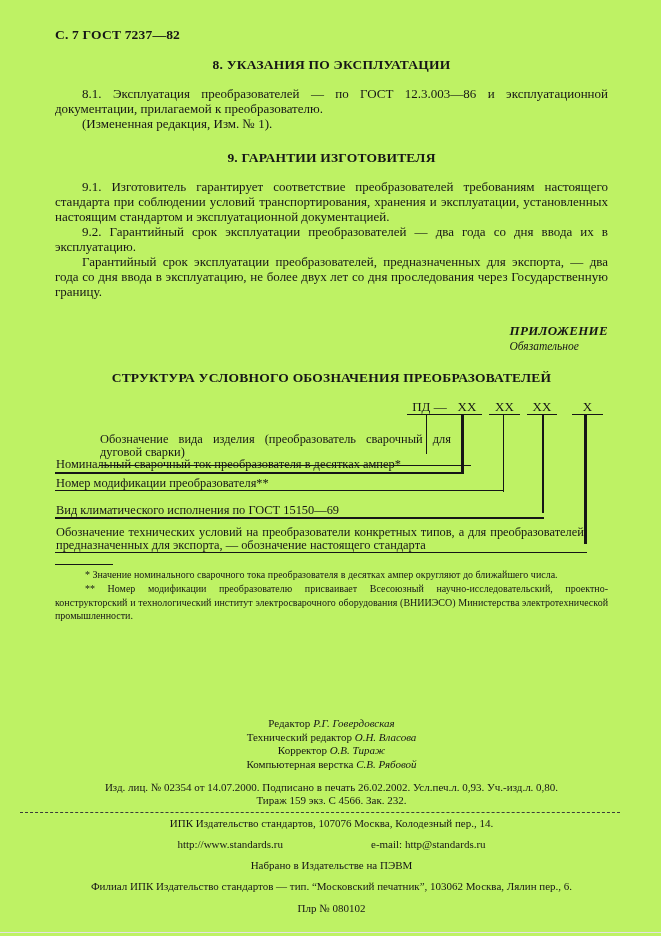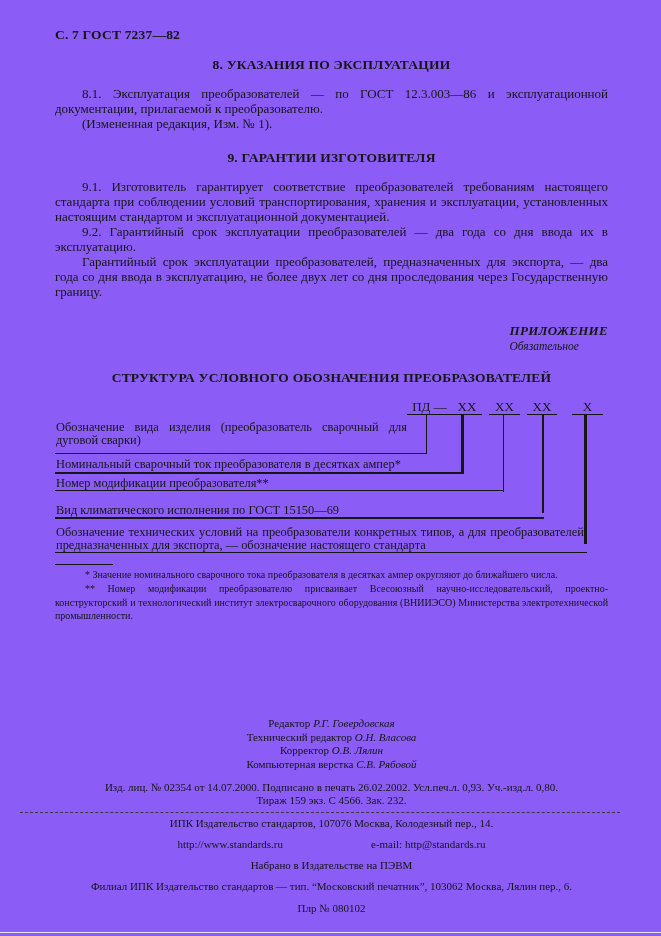--- a/index.html
+++ b/index.html
@@ -2,21 +2,21 @@
 <html><head>
 <meta charset="utf-8">
 <style>
   * { margin: 0; padding: 0; box-sizing: border-box; }
   html, body { width: 661px; height: 936px; background: #ffffff; overflow: hidden; }
   body {
     font-family: "Liberation Serif", "DejaVu Serif", serif;
     color: #161616;
     -webkit-font-smoothing: antialiased;
   }
-  .page { position: relative; width: 661px; height: 936px; background: #8b5cf6; }
+  .page { position: relative; width: 661px; height: 936px; background: #bef264; }
   .content { margin: 0 53px 0 55px; width: 553px; }
 
   .page-header { padding-top: 27px; font-size: 13.5px; font-weight: bold; letter-spacing: .2px; }
 
   .h-center { text-align: center; font-size: 13.5px; font-weight: bold; letter-spacing: .2px; }
   .h8 { margin-top: 14px; }
   .h9 { margin-top: 19px; }
 
   .para { font-size: 13px; line-height: 15px; text-align: justify; text-indent: 27px; }
   .p81 { margin-top: 13px; }
@@ -48,21 +48,21 @@
   .v2 { left: 406px; width: 3px;  height: 59px; }
   .v3 { left: 448px; width: 1px;  height: 77px; }
   .v4 { left: 487px; width: 1.5px;height: 98px; }
   .v5 { left: 529px; width: 3px;  height: 129px; }
 
   .drow {
     position: absolute; left: 0;
     font-size: 12.4px; line-height: 13.2px; text-align: justify;
     padding-left: 1px;
   }
-  .r1 { top: 18px;  width: 372px; height: 36px;   border-bottom: 1px solid #161616; padding-top: 3px; padding-right: 20px; }
+  .r1 { top: 30px;  width: 372px; height: 36px;   border-bottom: 1px solid #161616; padding-top: 3px; padding-right: 20px; margin-left: 44px; }
   .r2 { top: 57px;  width: 409px; height: 16.5px; border-bottom: 2.5px solid #161616; padding-top: 1px; }
   .r3 { top: 77px;  width: 449px; height: 14px;   border-bottom: 1px solid #161616; }
   .r4 { top: 103px;width: 488.5px; height: 15.5px; border-bottom: 2px solid #161616; padding-top: 1px; }
   .r5 { top: 124px; width: 532px; height: 28.5px; border-bottom: 1.5px solid #161616; padding-top: 2px; line-height: 13px; }
 
   
   .fn-rule { margin-top: 14px; width: 58px; border-top: 1px solid #161616; }
   .footnote { font-size: 10px; line-height: 13.8px; text-align: justify; text-indent: 30px; }
   .fn1 { margin-top: 3px; }
 
@@ -125,21 +125,21 @@
       <div class="drow r5">Обозначение технических условий на преобразователи конкретных типов, а для преобразователей, предназначенных для экспорта, — обозначение настоящего стандарта</div>
     </div>
 
     <div class="fn-rule"></div>
     <div class="footnote fn1">* Значение номинального сварочного тока преобразователя в десятках ампер округляют до ближайшего числа.</div>
     <div class="footnote">** Номер модификации преобразователю присваивает Всесоюзный научно-исследовательский, проектно-конструкторский и технологический институт электросварочного оборудования (ВНИИЭСО) Министерства электротехнической промышленности.</div>
 
     <div class="staff">
       <div><span>Редактор</span> <span class="it">Р.Г. Говердовская</span></div>
       <div><span>Технический редактор</span> <span class="it">О.Н. Власова</span></div>
-      <div><span>Корректор</span> <span class="it">О.В. Лялин</span></div>
+      <div><span>Корректор</span> <span class="it">О.В. Тираж</span></div>
       <div><span>Компьютерная верстка</span> <span class="it">С.В. Рябовой</span></div>
     </div>
 
     <div class="print-block">
       <div>Изд. лиц. № 02354 от 14.07.2000. Подписано в печать 26.02.2002. Усл.печ.л. 0,93. Уч.-изд.л. 0,80.</div>
       <div>Тираж 159 экз. С 4566. Зак. 232.</div>
     </div>
 
     <div class="dashed"></div>
 

